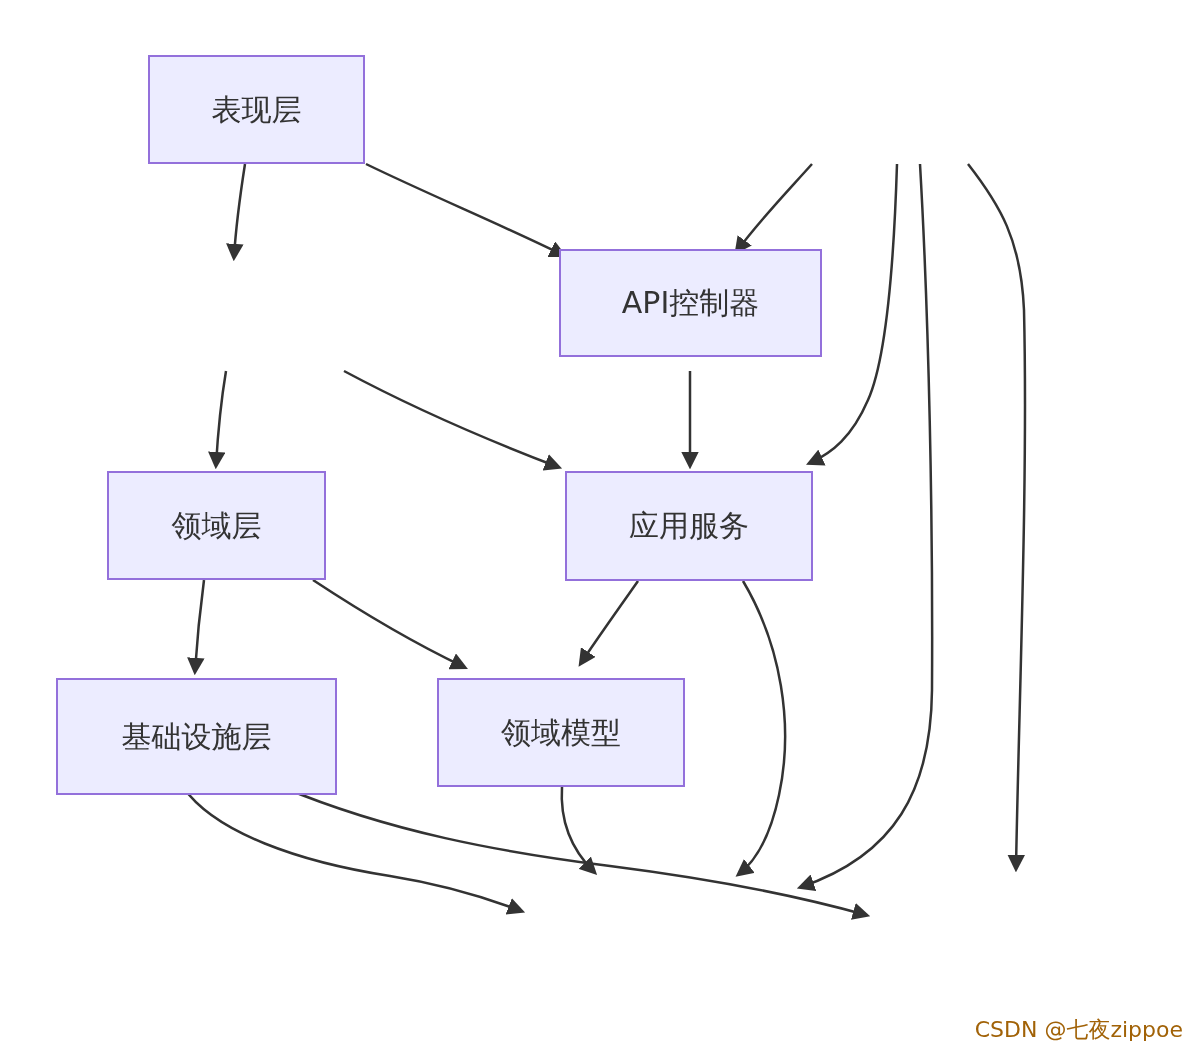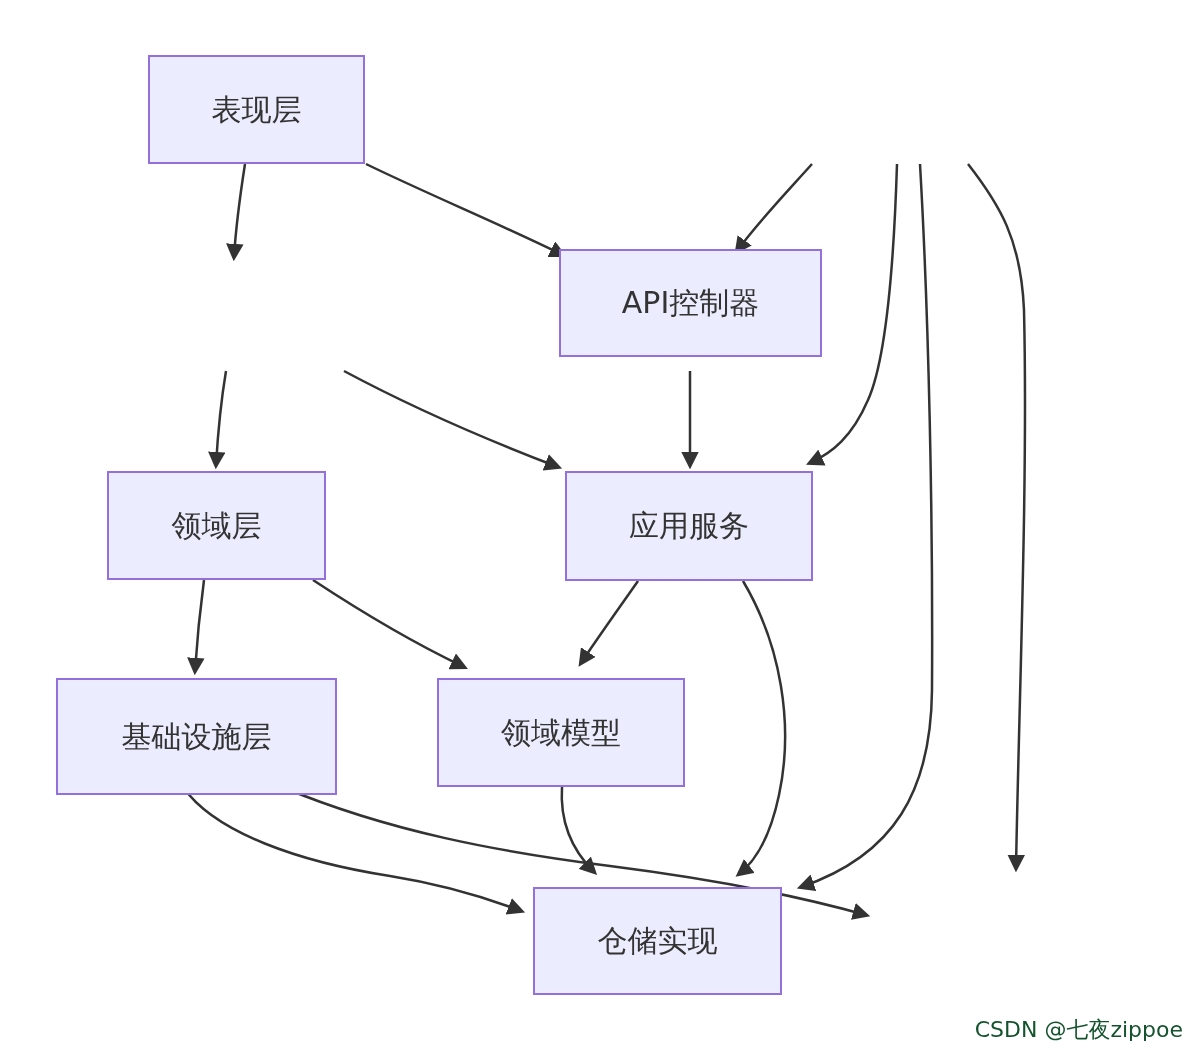--- a/index.html
+++ b/index.html
@@ -41,21 +41,21 @@
     font-size: 30px;
     line-height: 1;
     white-space: nowrap;
     text-align: left;
   }
   #watermark {
     position: absolute;
     right: 2px;
     bottom: 6px;
     z-index: 3;
-    color: #14532d;
+    color: #a16207;
     font-size: 22px;
     white-space: nowrap;
   }
 </style>
 </head>
 <body>
 
 <div id="canvas">
 
   <svg id="edges-svg" width="1185" height="1051" viewBox="0 0 1185 1051">
@@ -102,20 +102,17 @@
   </div>
 
   <div class="node" style="left:56px; top:678px; width:281px; height:117px;">
     <span class="node-label">基础设施层</span>
   </div>
 
   <div class="node" style="left:437px; top:678px; width:248px; height:109px;">
     <span class="node-label">领域模型</span>
   </div>
 
-  <div class="node" style="left:533px; top:887px; width:249px; height:108px;">
-    <span class="node-label">仓储实现</span>
-  </div>
 
 
   <div id="watermark">CSDN @七夜zippoe</div>
 
 </div>
 
 </body></html>

